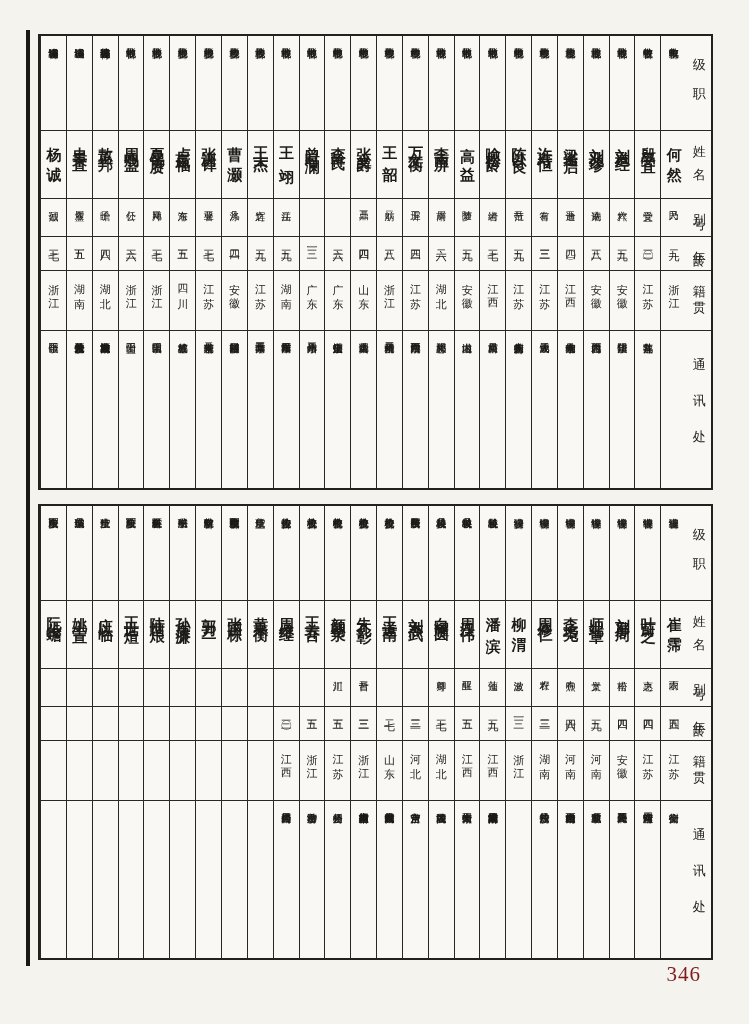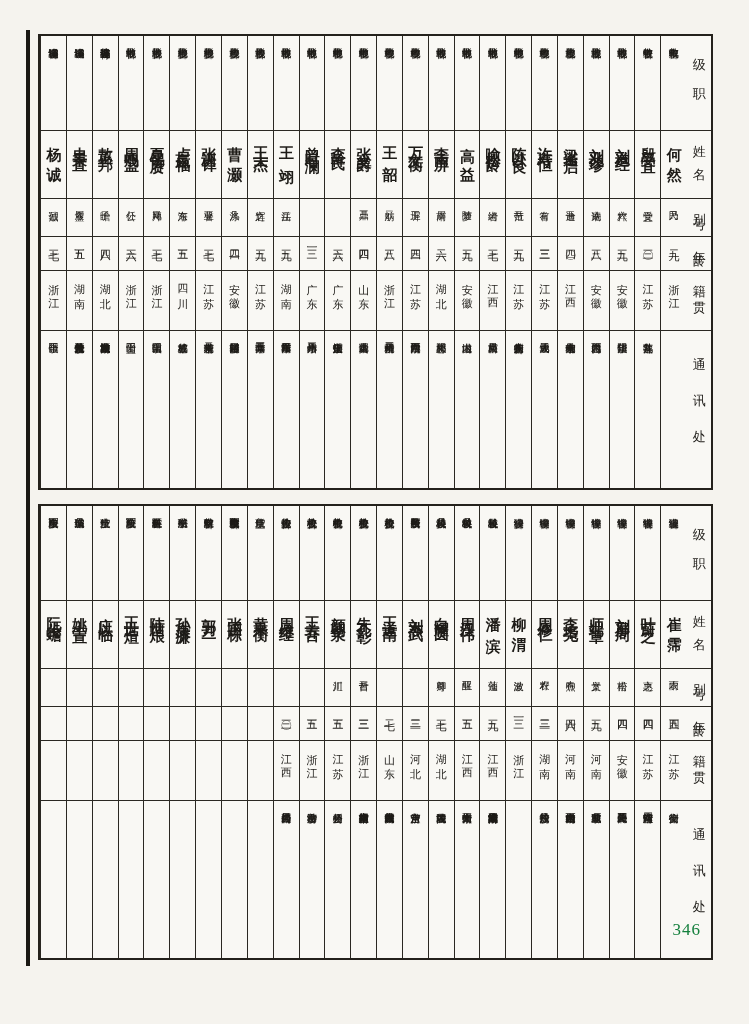--- a/index.html
+++ b/index.html
@@ -62,22 +62,22 @@
   .c-addr{flex:1;border-bottom:none;}
   .c-addr > span{font-size:10px;letter-spacing:0;}
   .header-col .cell > span{font-size:13px;font-weight:normal;}
   .header-col .c-rank > span{letter-spacing:30px;padding-top:8px;font-size:13px;}
   .header-col .c-name > span{letter-spacing:22px;font-size:13px;font-weight:normal;}
   .header-col .c-alias > span{letter-spacing:5px;font-size:13px;}
   .header-col .c-age > span{letter-spacing:2px;font-size:13px;}
   .header-col .c-native > span{letter-spacing:16px;font-size:13px;}
   .header-col .c-addr > span{letter-spacing:36px;padding-top:12px;font-size:13px;}
   .page-number{
-    position:absolute;right:48px;top:920px;
-    font-size:17px;color:#15803d;
+    position:absolute;right:48px;top:962px;
+    font-size:21px;color:#7f1d1d;
     font-family:"Liberation Serif","DejaVu Serif",serif;
     letter-spacing:1px;
   }
 </style>
 </head>
 <body>
 
 <div class="page-edge-left"></div>
 
 <div id="table-upper" class="roster-table">

